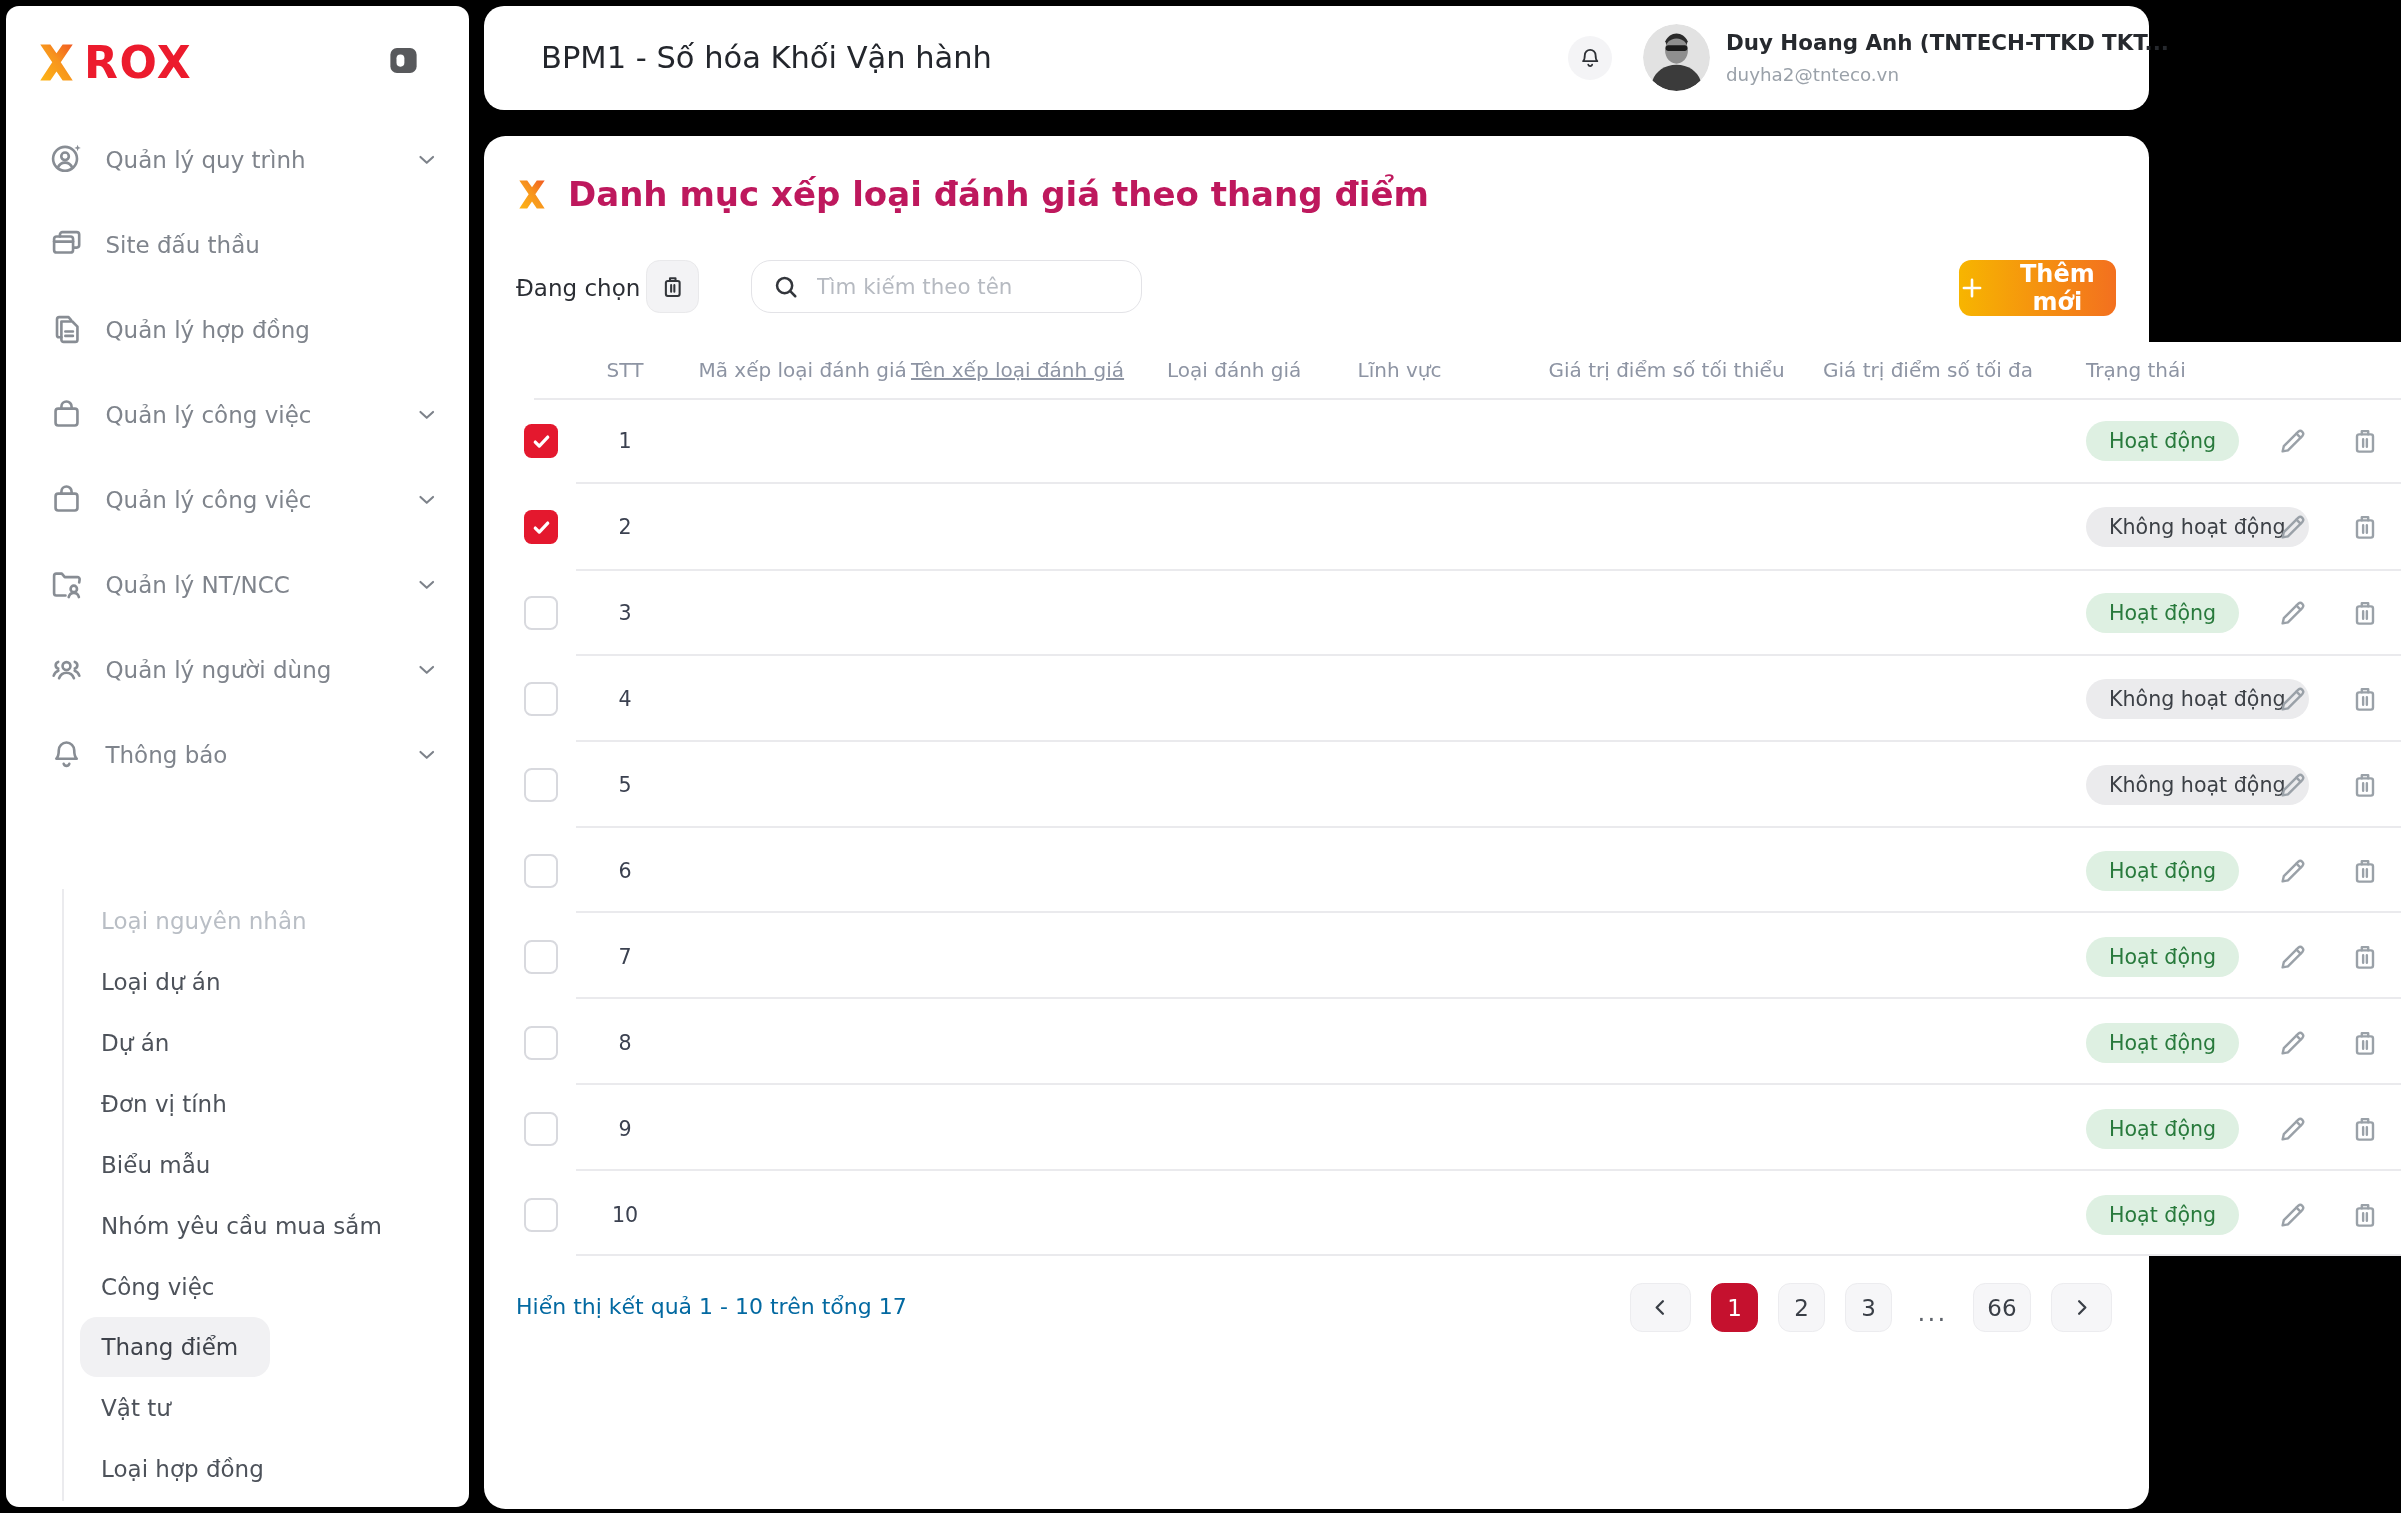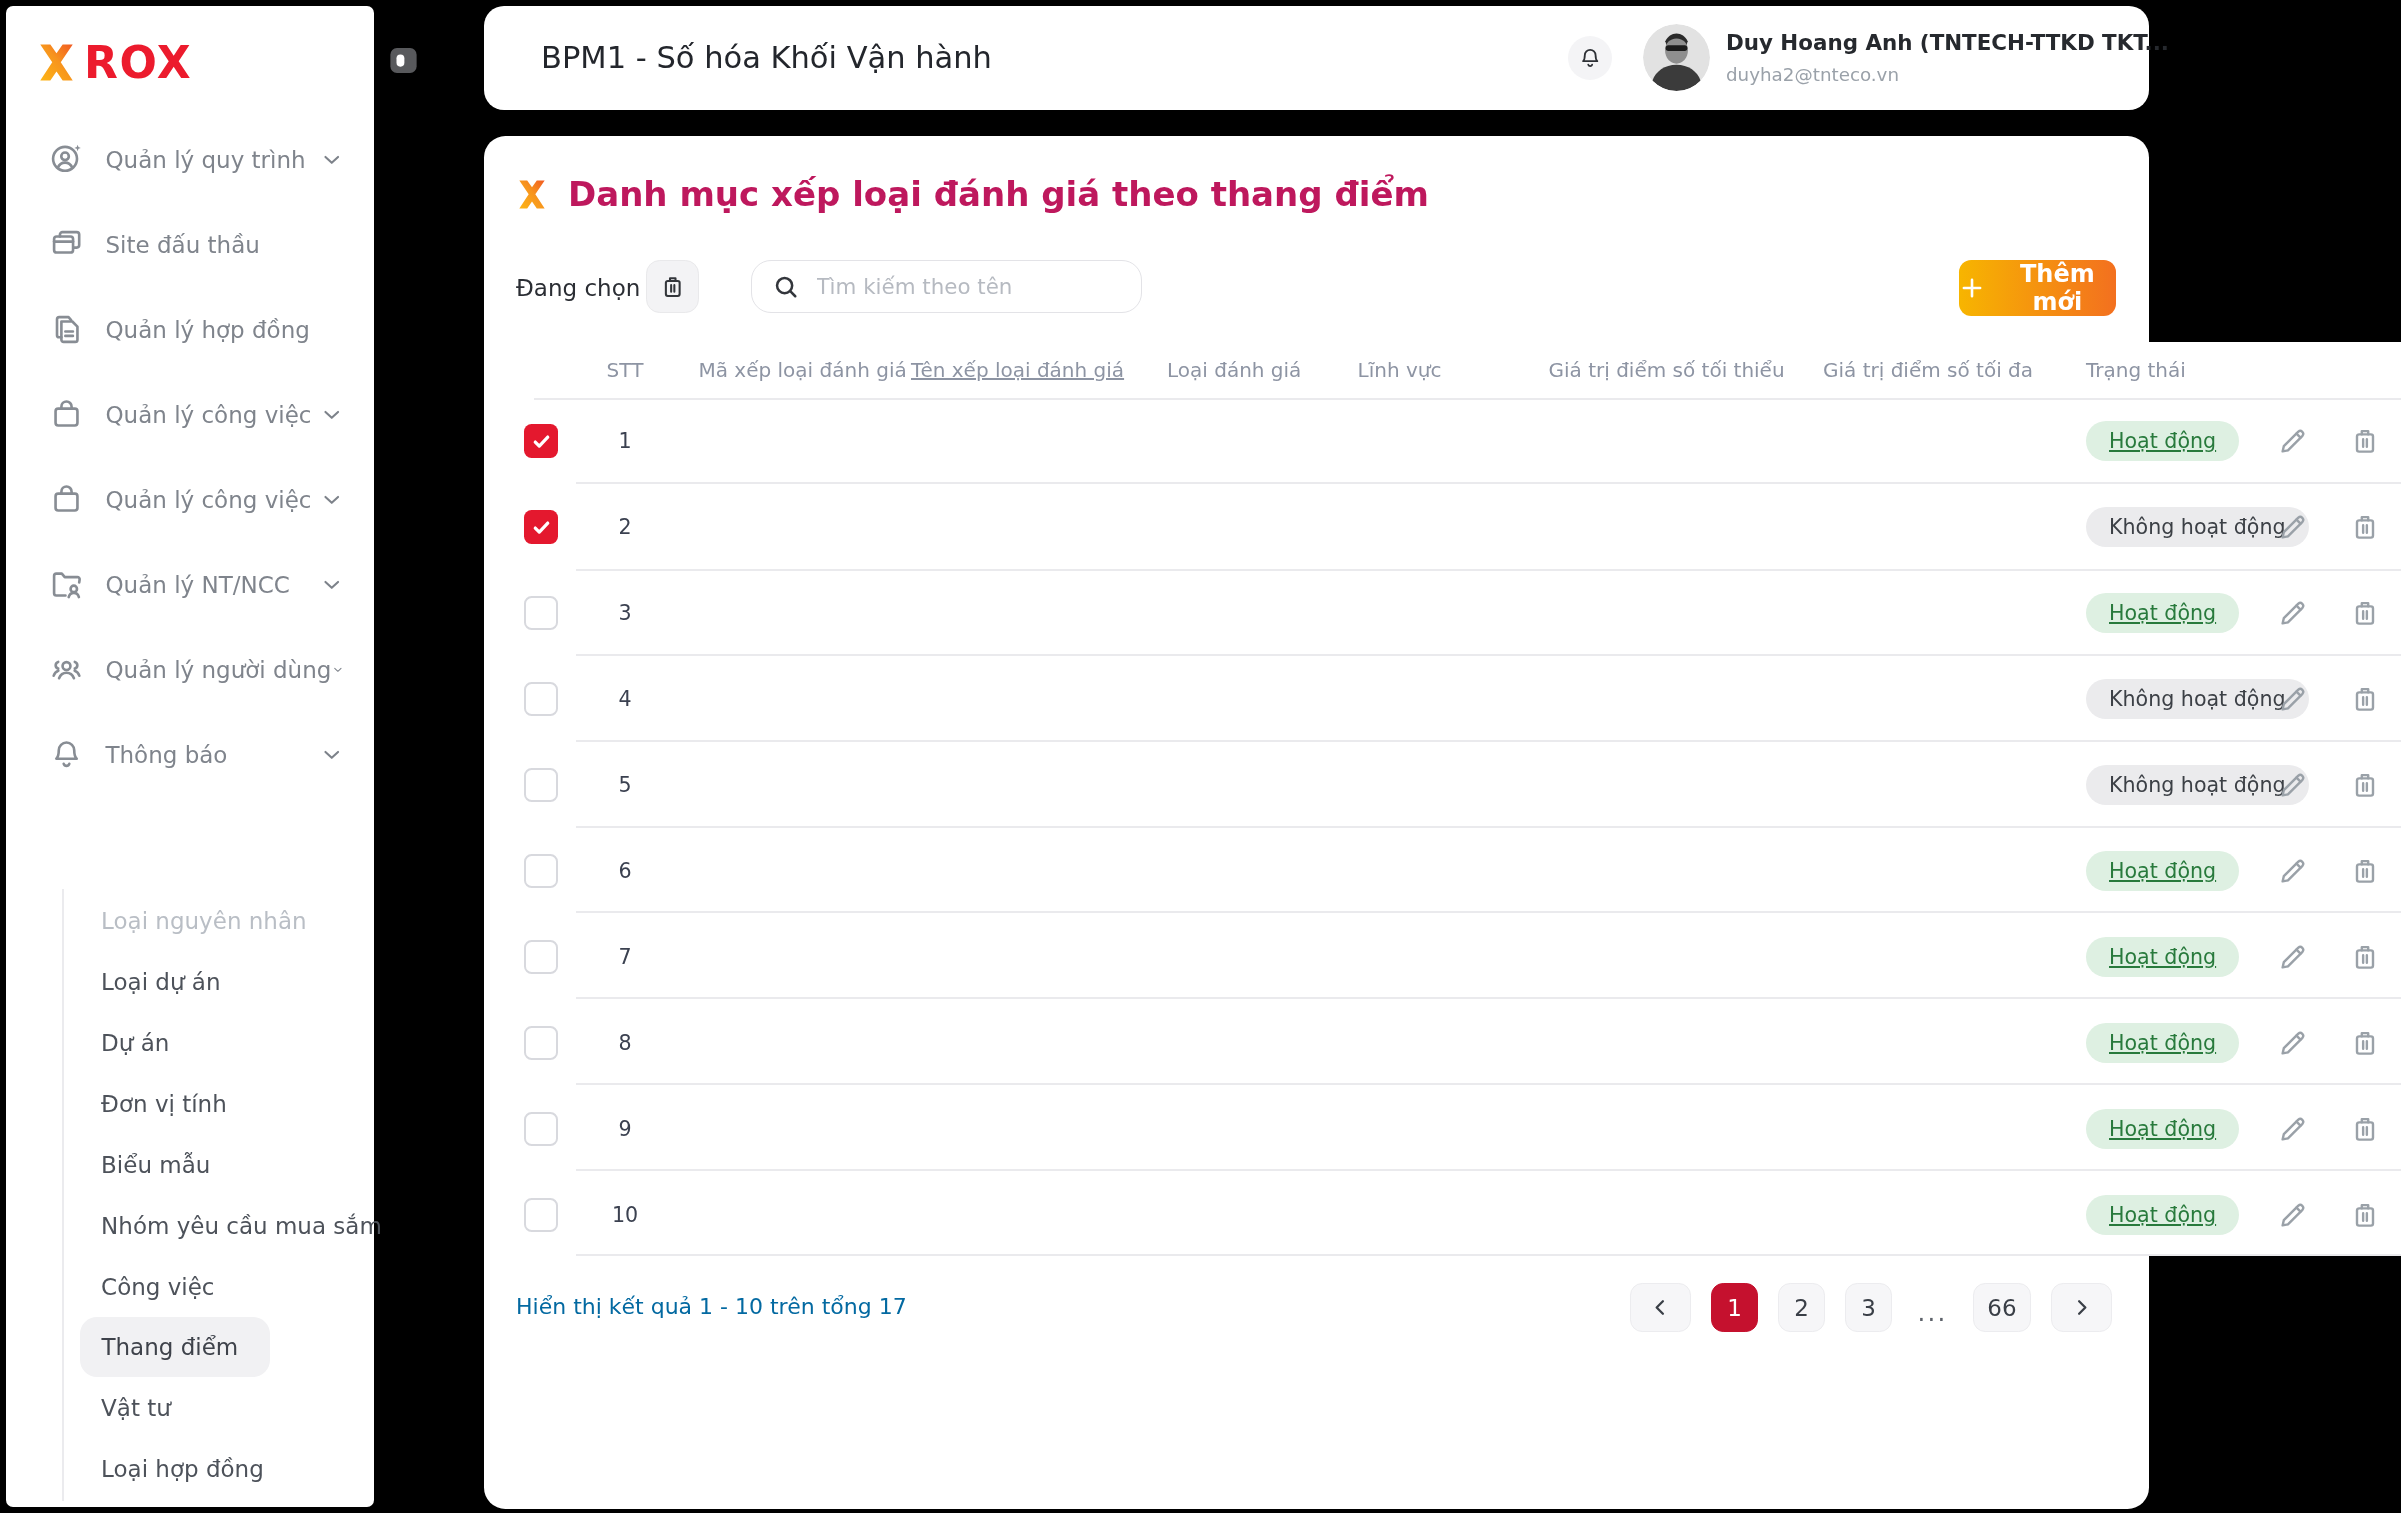--- a/index.html
+++ b/index.html
@@ -1,21 +1,21 @@
 <!DOCTYPE html>
 <html style="font-size:12.2px"><head>
 <meta charset="utf-8">
 <style>
   * { margin:0; padding:0; box-sizing:border-box; }
   html,body { width:2401px; height:1513px; background:#000; overflow:hidden;
     font-family:"DejaVu Sans","Liberation Sans",sans-serif; }
   .abs { position:absolute; }
 
   
-  .sidebar-card { left:6.1px; top:6.1px; width:368px; height:1501px; background:#fff; border-radius:7px; }
+  .sidebar-card { left:6.1px; top:6.1px; width:463px; height:1501px; background:#fff; border-radius:13px; }
   .header-card  { left:484px; top:6.1px; width:1665px; height:104px; background:#fff; border-radius:20px; }
   .main-card    { left:484px; top:136px; width:1665px; height:1373px; background:#fff; border-radius:21.4px; }
 
   
   .logo-icon { left:30px; top:36px; width:41px; height:41px; }
   .logo-text { left:78px; top:30.5px; font-size:44px; font-weight:800; color:#EC1B2D; letter-spacing:1.5px; }
   .collapse-btn { left:380px; top:37px; width:35px; height:38px; border:none; background:transparent; cursor:pointer; }
   #side-menu { position:absolute; left:0; top:111px; width:100%; }
   .side-item { height:85px; display:flex; align-items:center; padding-left:43px; cursor:pointer; }
   .side-item .sic { width:35px; height:35px; color:#888d94; flex:0 0 35px; }
@@ -70,21 +70,21 @@
   .cell:nth-child(11n+7){ padding-left:30.5px; }
   .cell:nth-child(11n+8){ padding-left:46px; }
   .cell:nth-child(11n+9){ padding-left:57px; }
   .cell:nth-child(11n+10){ justify-content:center; }
   .cell:nth-child(11n){ justify-content:center; }
   .hline { position:absolute; height:1.5px; background:#eaeaed; }
   .cb { width:34px; height:34px; border-radius:7.6px; border:2.3px solid #d8d9de; background:#fff; display:inline-flex; align-items:center; justify-content:center; cursor:pointer; }
   .cb.checked { border:none; background:#E4182E; }
   .cb svg { width:23px; height:23px; }
   .badge { height:40px; line-height:40px; padding:0 23px; border-radius:21.4px; font-size:20.6px; }
-  .badge.active { background:#def0e2; color:#287a3c;text-decoration:underline; }
+  .badge.active { background:#def0e2; color:#287a3c; }
   .badge.inactive { background:#ebebed; color:#3c4046; }
   .row-action { border:none; background:transparent; cursor:pointer; width:43px; height:43px; display:flex; align-items:center; justify-content:center; }
   .row-action svg { width:32px; height:32px; color:#9aa1a8; }
 
   
   .pag-summary { left:32px; top:1158px; font-size:22px; color:#0369a1; }
   .pag-bar { position:absolute; right:37px; top:1147px; height:49px; display:flex; align-items:center; gap:20px; }
   .pag-btn { height:49px; min-width:47px; border-radius:12.2px; background:#f6f6f8; border:1.5px solid #ececef;
     color:#3a3f47; font-size:23px; display:flex; align-items:center; justify-content:center; cursor:pointer; font-family:inherit; }
   .pag-btn.nav { width:61px; }

